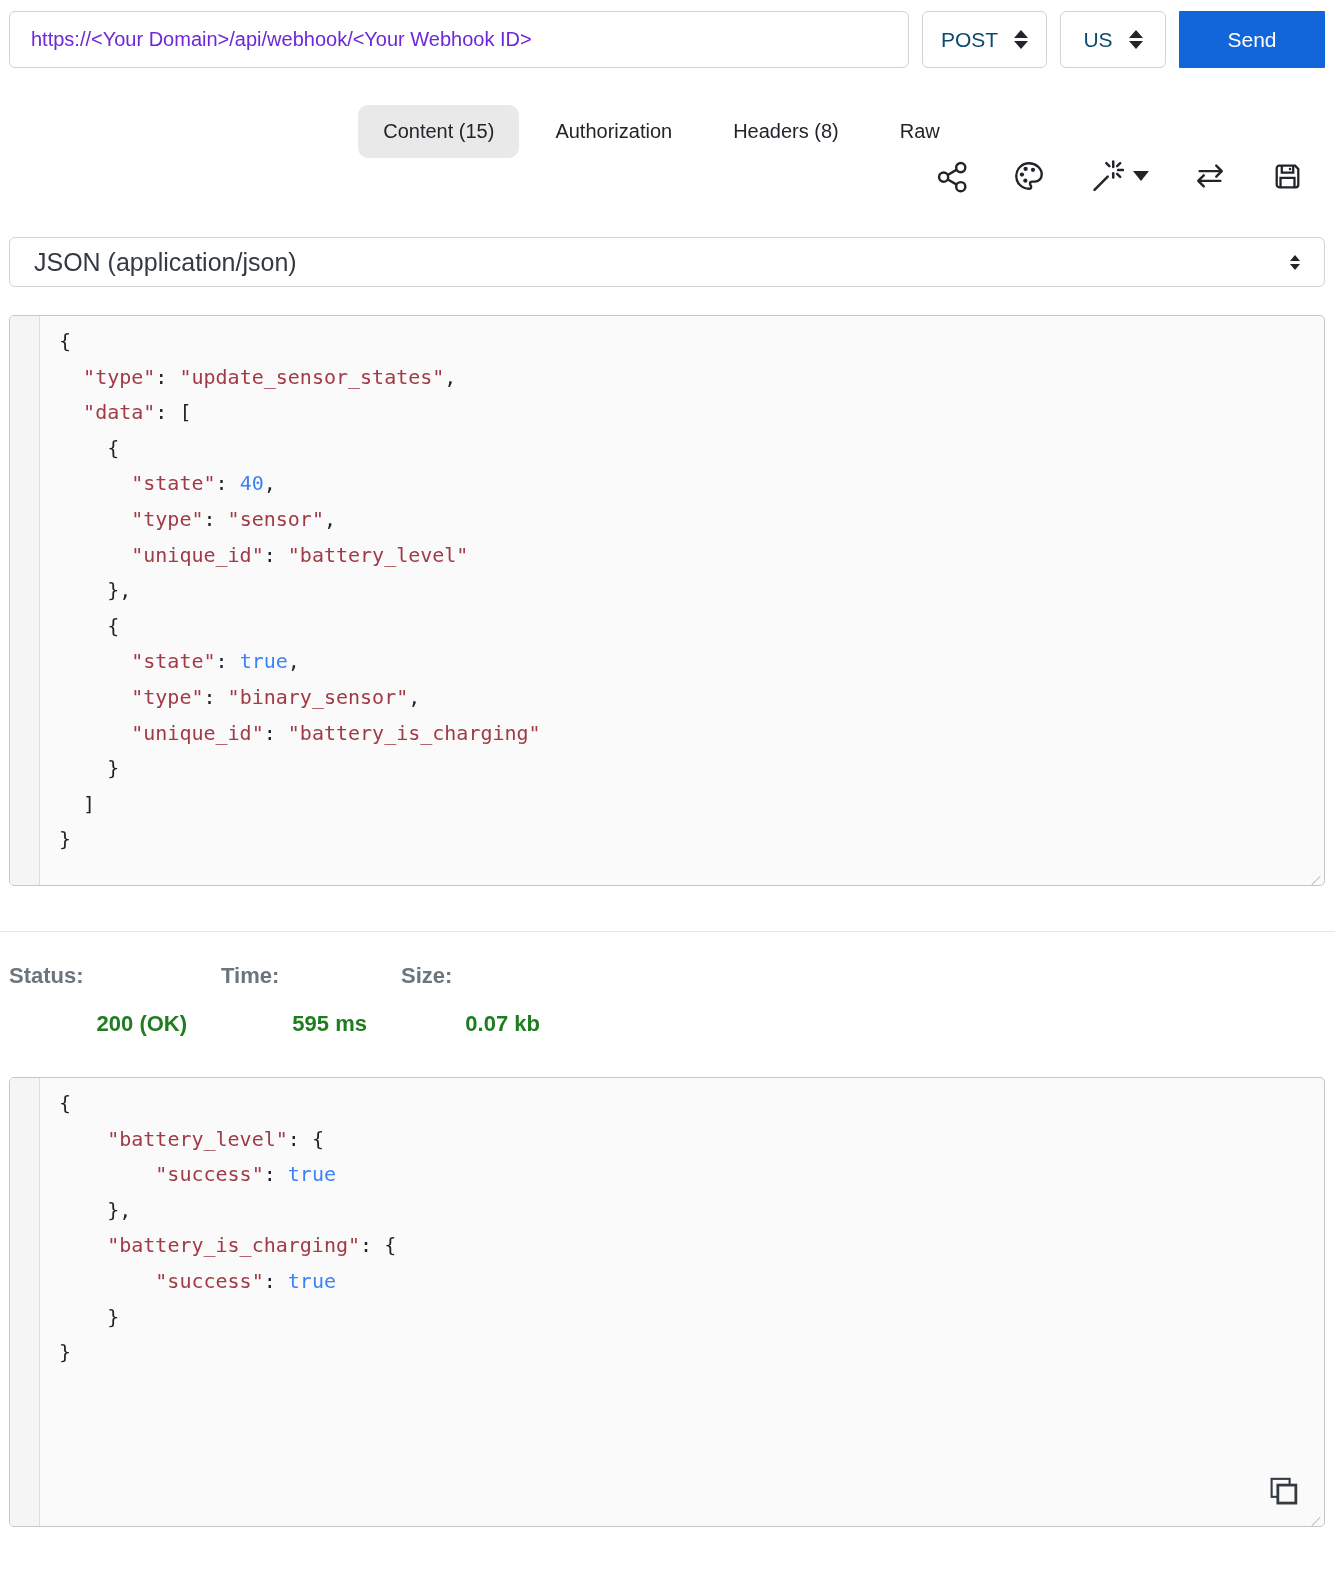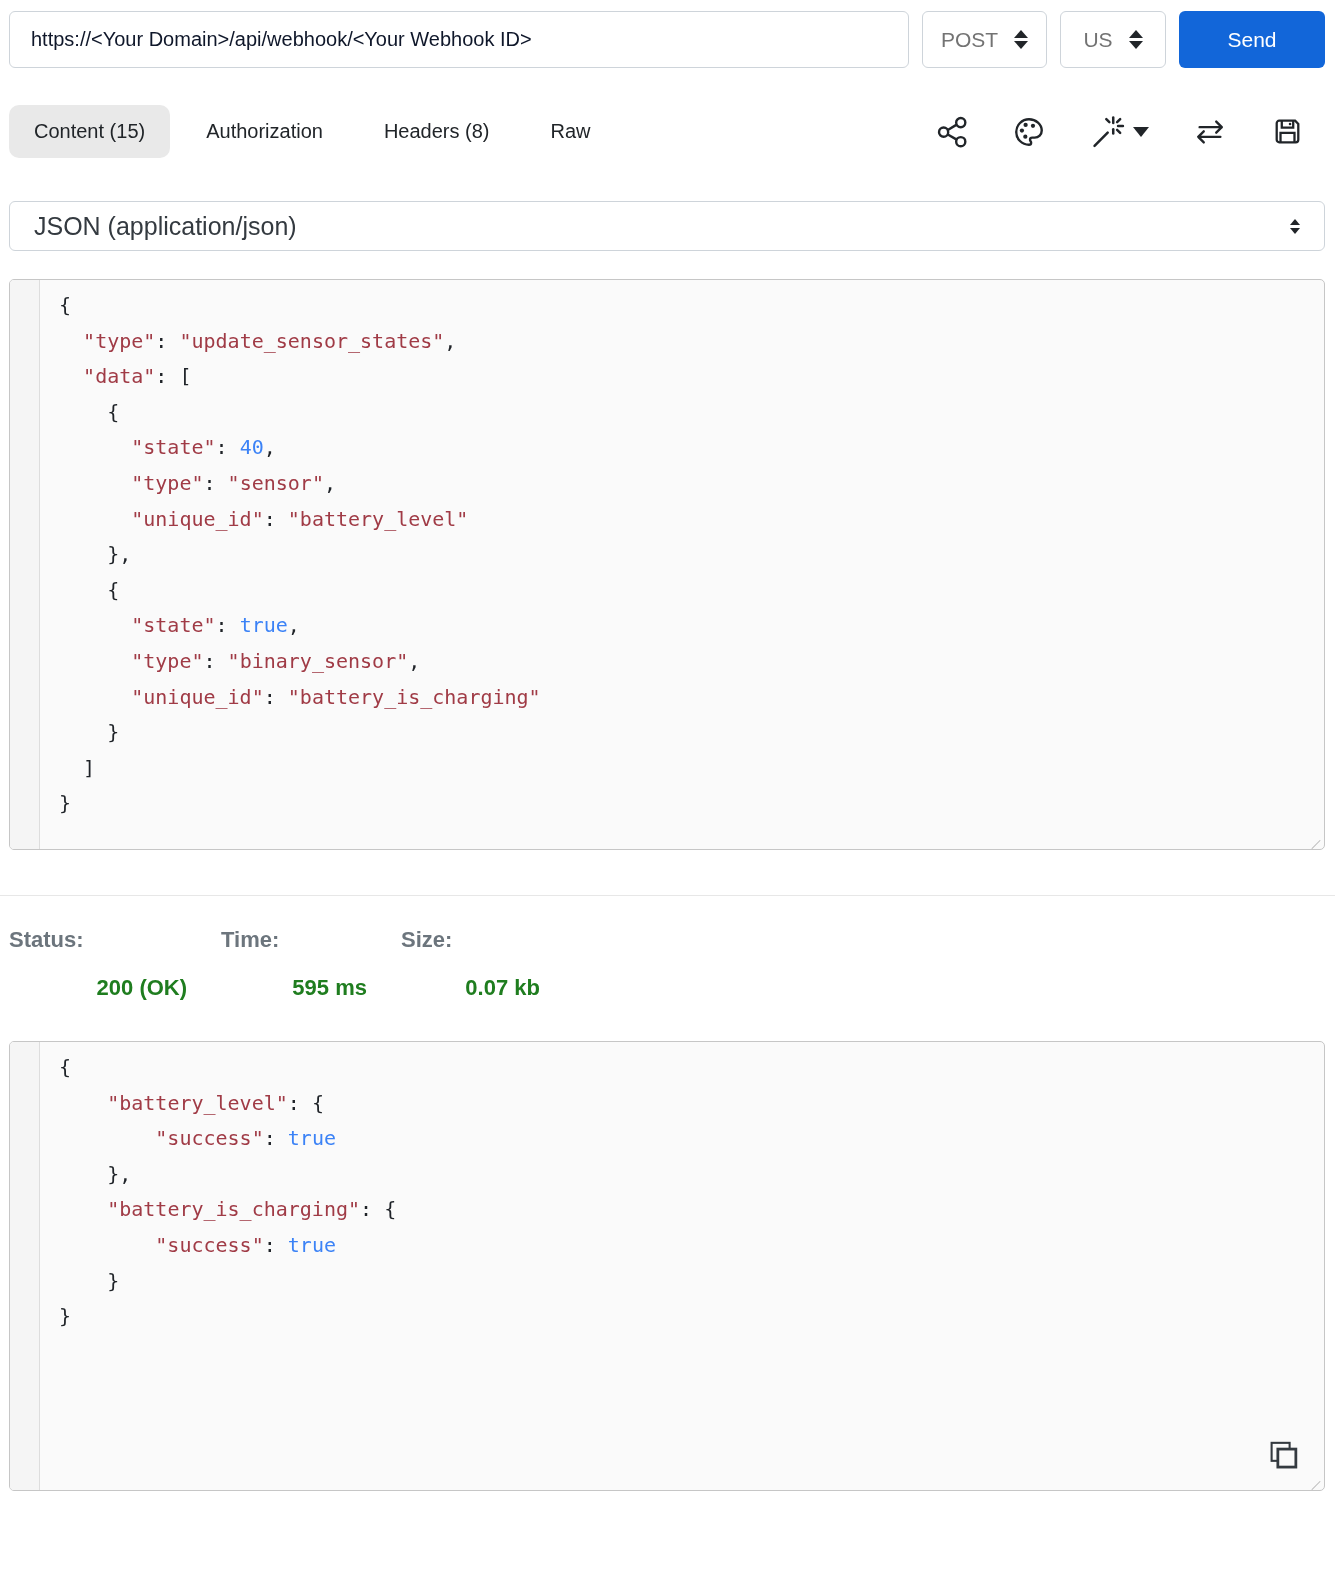--- a/index.html
+++ b/index.html
@@ -14,61 +14,61 @@
 
   
   .top-bar { display: flex; gap: 13px; align-items: stretch; }
   .url-input {
     flex: 1;
     height: 57px;
     border: 1px solid #ced4da;
     border-radius: 6px;
     padding: 0 21px;
     font-size: 20px;
-    color: #0f172a;
+    color: #6d28d9;
     font-family: "Liberation Sans", sans-serif;
     outline: none;
     background: #fff;
   }
   .select-box {
     height: 57px;
     border: 1px solid #ced4da;
     border-radius: 6px;
     background: #fff;
     display: flex;
     align-items: center;
     justify-content: center;
     gap: 16px;
     font-size: 21px;
-    color: #737373;
+    color: #0c4a6e;
     cursor: pointer;
   }
   .select-box.method { width: 125px; }
   .select-box.region { width: 106px; }
   .send-btn {
     width: 146px;
     height: 57px;
     border: none;
-    border-radius: 6px;
+    border-radius: 1px;
     background: #1266d9;
     color: #ffffff;
     font-size: 21px;
     font-family: "Liberation Sans", sans-serif;
     cursor: pointer;
   }
   .updown { display: inline-flex; flex-direction: column; gap: 3px; align-items: center; }
   .updown .tri { width: 0; height: 0; border-left: 7px solid transparent; border-right: 7px solid transparent; }
   .updown .tri.up   { border-bottom: 8px solid #212529; }
   .updown .tri.down { border-top: 8px solid #212529; }
   .updown.small .tri { border-left-width: 5px; border-right-width: 5px; }
   .updown.small .tri.up { border-bottom-width: 6px; }
   .updown.small .tri.down { border-top-width: 6px; }
 
   
-  .tab-row { display: flex; align-items: center; margin-top: 37px; }
+  .tab-row { display: flex; align-items: center; margin-top: 37px; flex-direction: column; }
   .tab-row.response { margin-top: 41px; }
   .tabs { display: flex; align-items: center; }
   .tab {
     padding: 15px 25px;
     font-size: 20px;
     border-radius: 10px;
     margin-right: 11px;
     color: #212529;
     cursor: pointer;
     white-space: nowrap;

